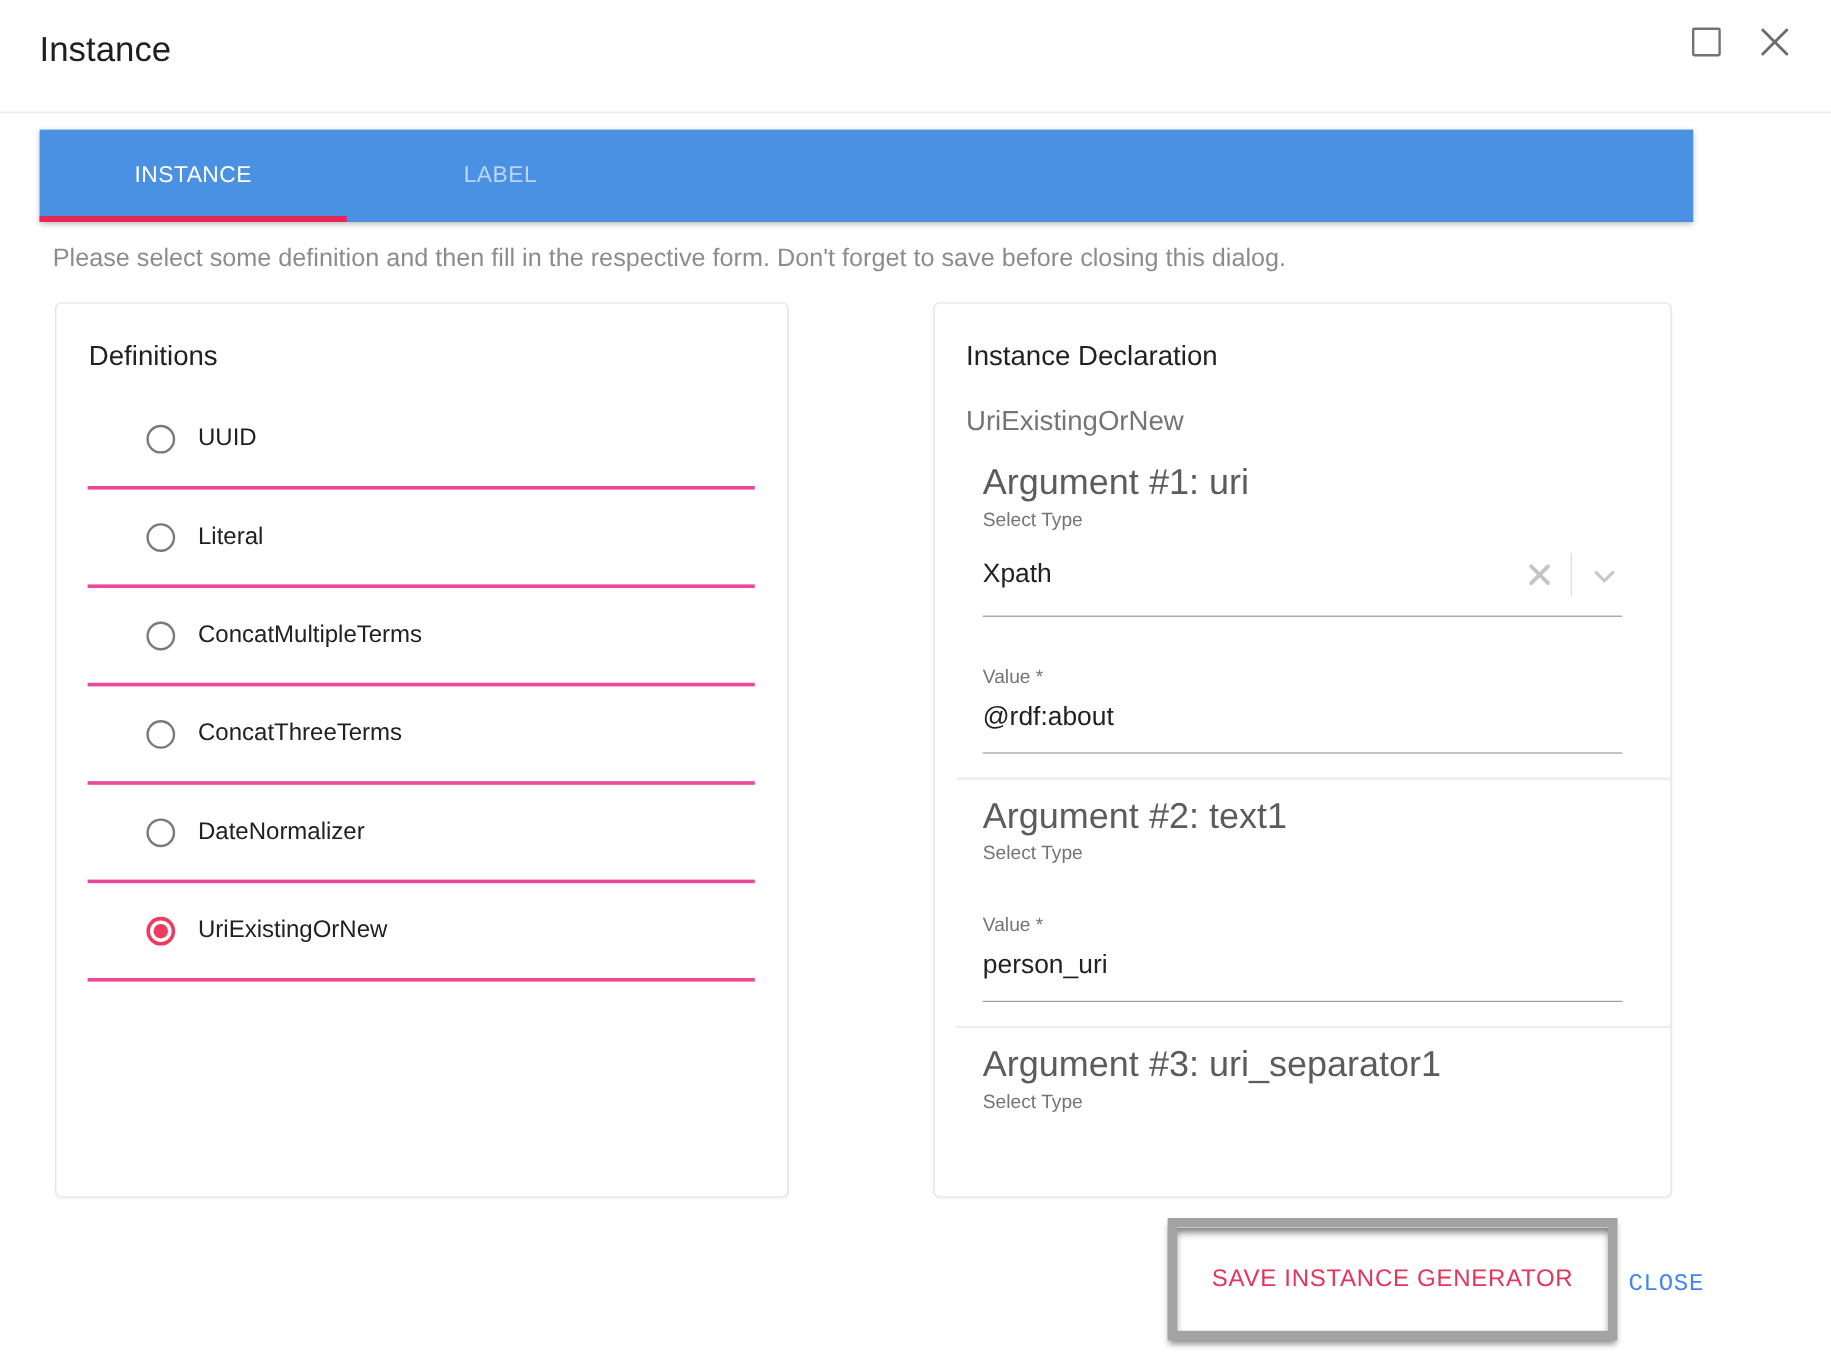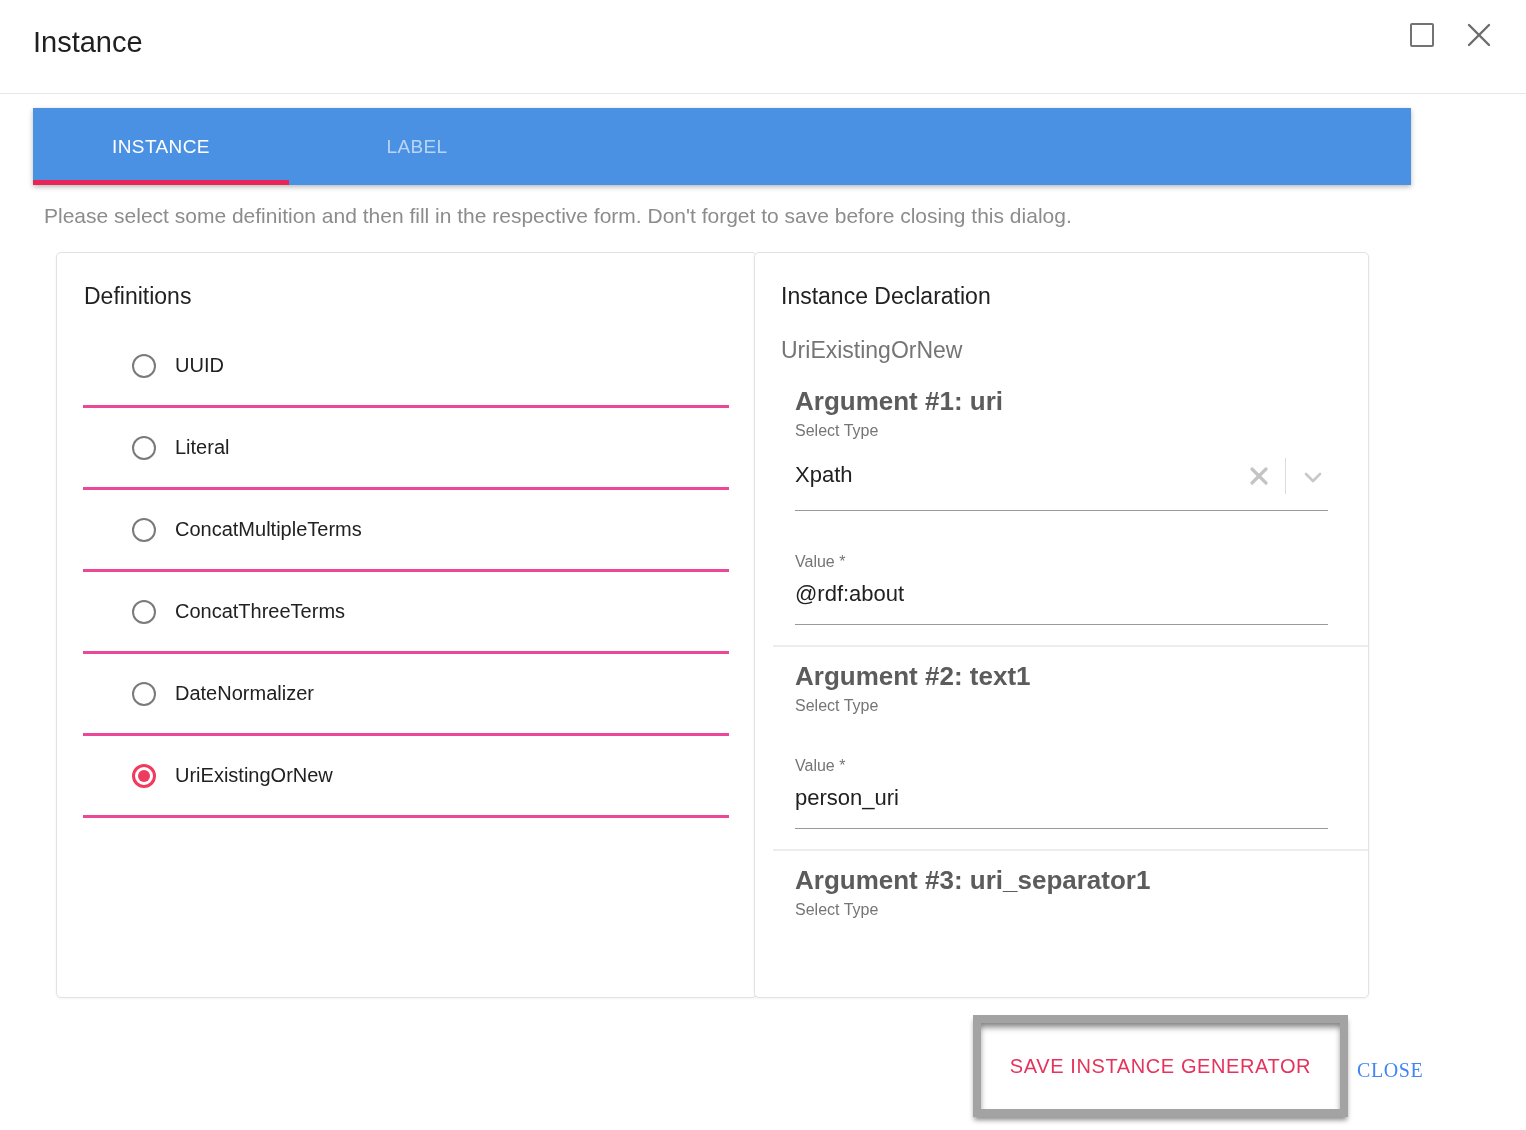--- a/index.html
+++ b/index.html
@@ -24,38 +24,38 @@
     font-size:19px; letter-spacing:0.4px; color:rgba(255,255,255,0.62); position:relative; cursor:pointer; }
   .tab.selected { color:#ffffff; }
   .tab.selected::after { content:""; position:absolute; left:0; right:0; bottom:0; height:5px; background:#e72557; }
 
   
   .instruction { position:absolute; left:44px; top:204px; font-size:21px; color:#8c8c8c; }
 
   
   .card { position:absolute; top:252px; height:746px; background:#fff;
     border:1px solid #e2e2e2; border-radius:5px; box-shadow:0 1px 3px rgba(0,0,0,0.05); }
-  .card-defs { left:46px; width:701px;margin-left:10px; }
-  .card-decl { left:754px; width:615px; overflow:hidden; }
+  .card-defs { left:46px; width:611px; }
+  .card-decl { left:778px; width:615px; overflow:hidden; }
 
   .defs-heading { margin:30px 0 0 27px; font-size:23px; color:#212121; }
   .radio-list { margin-top:16px; }
   .radio-row { height:82px; margin:0 27px 0 26px; border-bottom:3px solid #ec4899;
     display:flex; align-items:center; padding-left:49px; gap:19px; cursor:pointer; }
   .radio-outer { width:24px; height:24px; border-radius:50%; border:2.5px solid #7a7a7a;
     position:relative; flex:none; }
   .radio-row.selected .radio-outer { border-color:#ee3b5f; border-width:3px; }
   .radio-row.selected .radio-outer::after { content:""; position:absolute; left:3px; top:3px;
     right:3px; bottom:3px; border-radius:50%; background:#ee3b5f; }
   .radio-label { font-size:20px; color:#212121; }
 
   .decl-heading { margin:30px 0 0 26px; font-size:23px; color:#212121; }
   .decl-sub { margin:27px 0 0 26px; font-size:23px; color:#757575; }
   .args { margin:0 40px; }
-  .arg-title { margin-top:22px; font-size:26px; font-weight:bold; color:#5c5c5c; }
+  .arg-title { margin-top:22px; font-size:30px; font-weight:normal; color:#5c5c5c; }
   .arg2 .arg-title, .arg3 .arg-title { margin-top:14px; }
   .select-label { margin-top:5px; font-size:16px; color:#757575; }
   .select-row { margin-top:22px; display:flex; align-items:flex-start;
     border-bottom:1px solid #999999; padding-bottom:16px; cursor:pointer; }
   .select-value { font-size:22px; color:#212121; flex:1; }
   .icon-btn { border:none; background:none; padding:0; margin:0; cursor:pointer; display:flex; align-items:center; }
   .clear-icon { width:20px; height:20px; margin:4px 16px 0 0; }
   .select-sep { width:1px; height:36px; background:#dcdcdc; margin:-4px 16px 0 0; }
   .chevron-down-icon { width:22px; height:22px; margin:4px 4px 0 0; }
   .value-label { margin-top:42px; font-size:16px; color:#757575; }
@@ -63,21 +63,21 @@
     border-bottom:1px solid #9a9a9a; padding-bottom:17px; cursor:text; }
   .arg-divider { height:2px; background:#ededed; margin:20px -40px 0 -22px; }
 
   
   .save-annotation { position:absolute; left:973px; top:1015px; width:375px; height:102px;
     border:8px solid #a3a3a3; display:flex; align-items:center; justify-content:center;
     box-shadow:0 4px 5px -1px rgba(0,0,0,0.45), inset 0 5px 6px -1px rgba(0,0,0,0.5); }
   .save-button { border:none; background:none; font-family:inherit; cursor:pointer;
     font-size:20px; letter-spacing:0.6px; color:#e5345c; padding:0; }
   .close-button { position:absolute; left:1357px; top:1059px; border:none; background:none;
-    font-family:Liberation Serif, serif; cursor:pointer; font-size:20px; letter-spacing:0.6px; color:#4285f4; padding:0; }
+    font-family:Liberation Mono, monospace; cursor:pointer; font-size:20px; letter-spacing:0.6px; color:#4285f4; padding:0; }
 </style>
 </head>
 <body>
 
 <div class="dlg-title">Instance</div>
 <div class="win-controls">
   <div class="maximize-icon"></div>
   <svg class="close-icon" viewBox="0 0 26 26">
     <line x1="3" y1="3" x2="23" y2="23" stroke="#6d6d6d" stroke-width="2.4" stroke-linecap="round"></line>
     <line x1="23" y1="3" x2="3" y2="23" stroke="#6d6d6d" stroke-width="2.4" stroke-linecap="round"></line>

